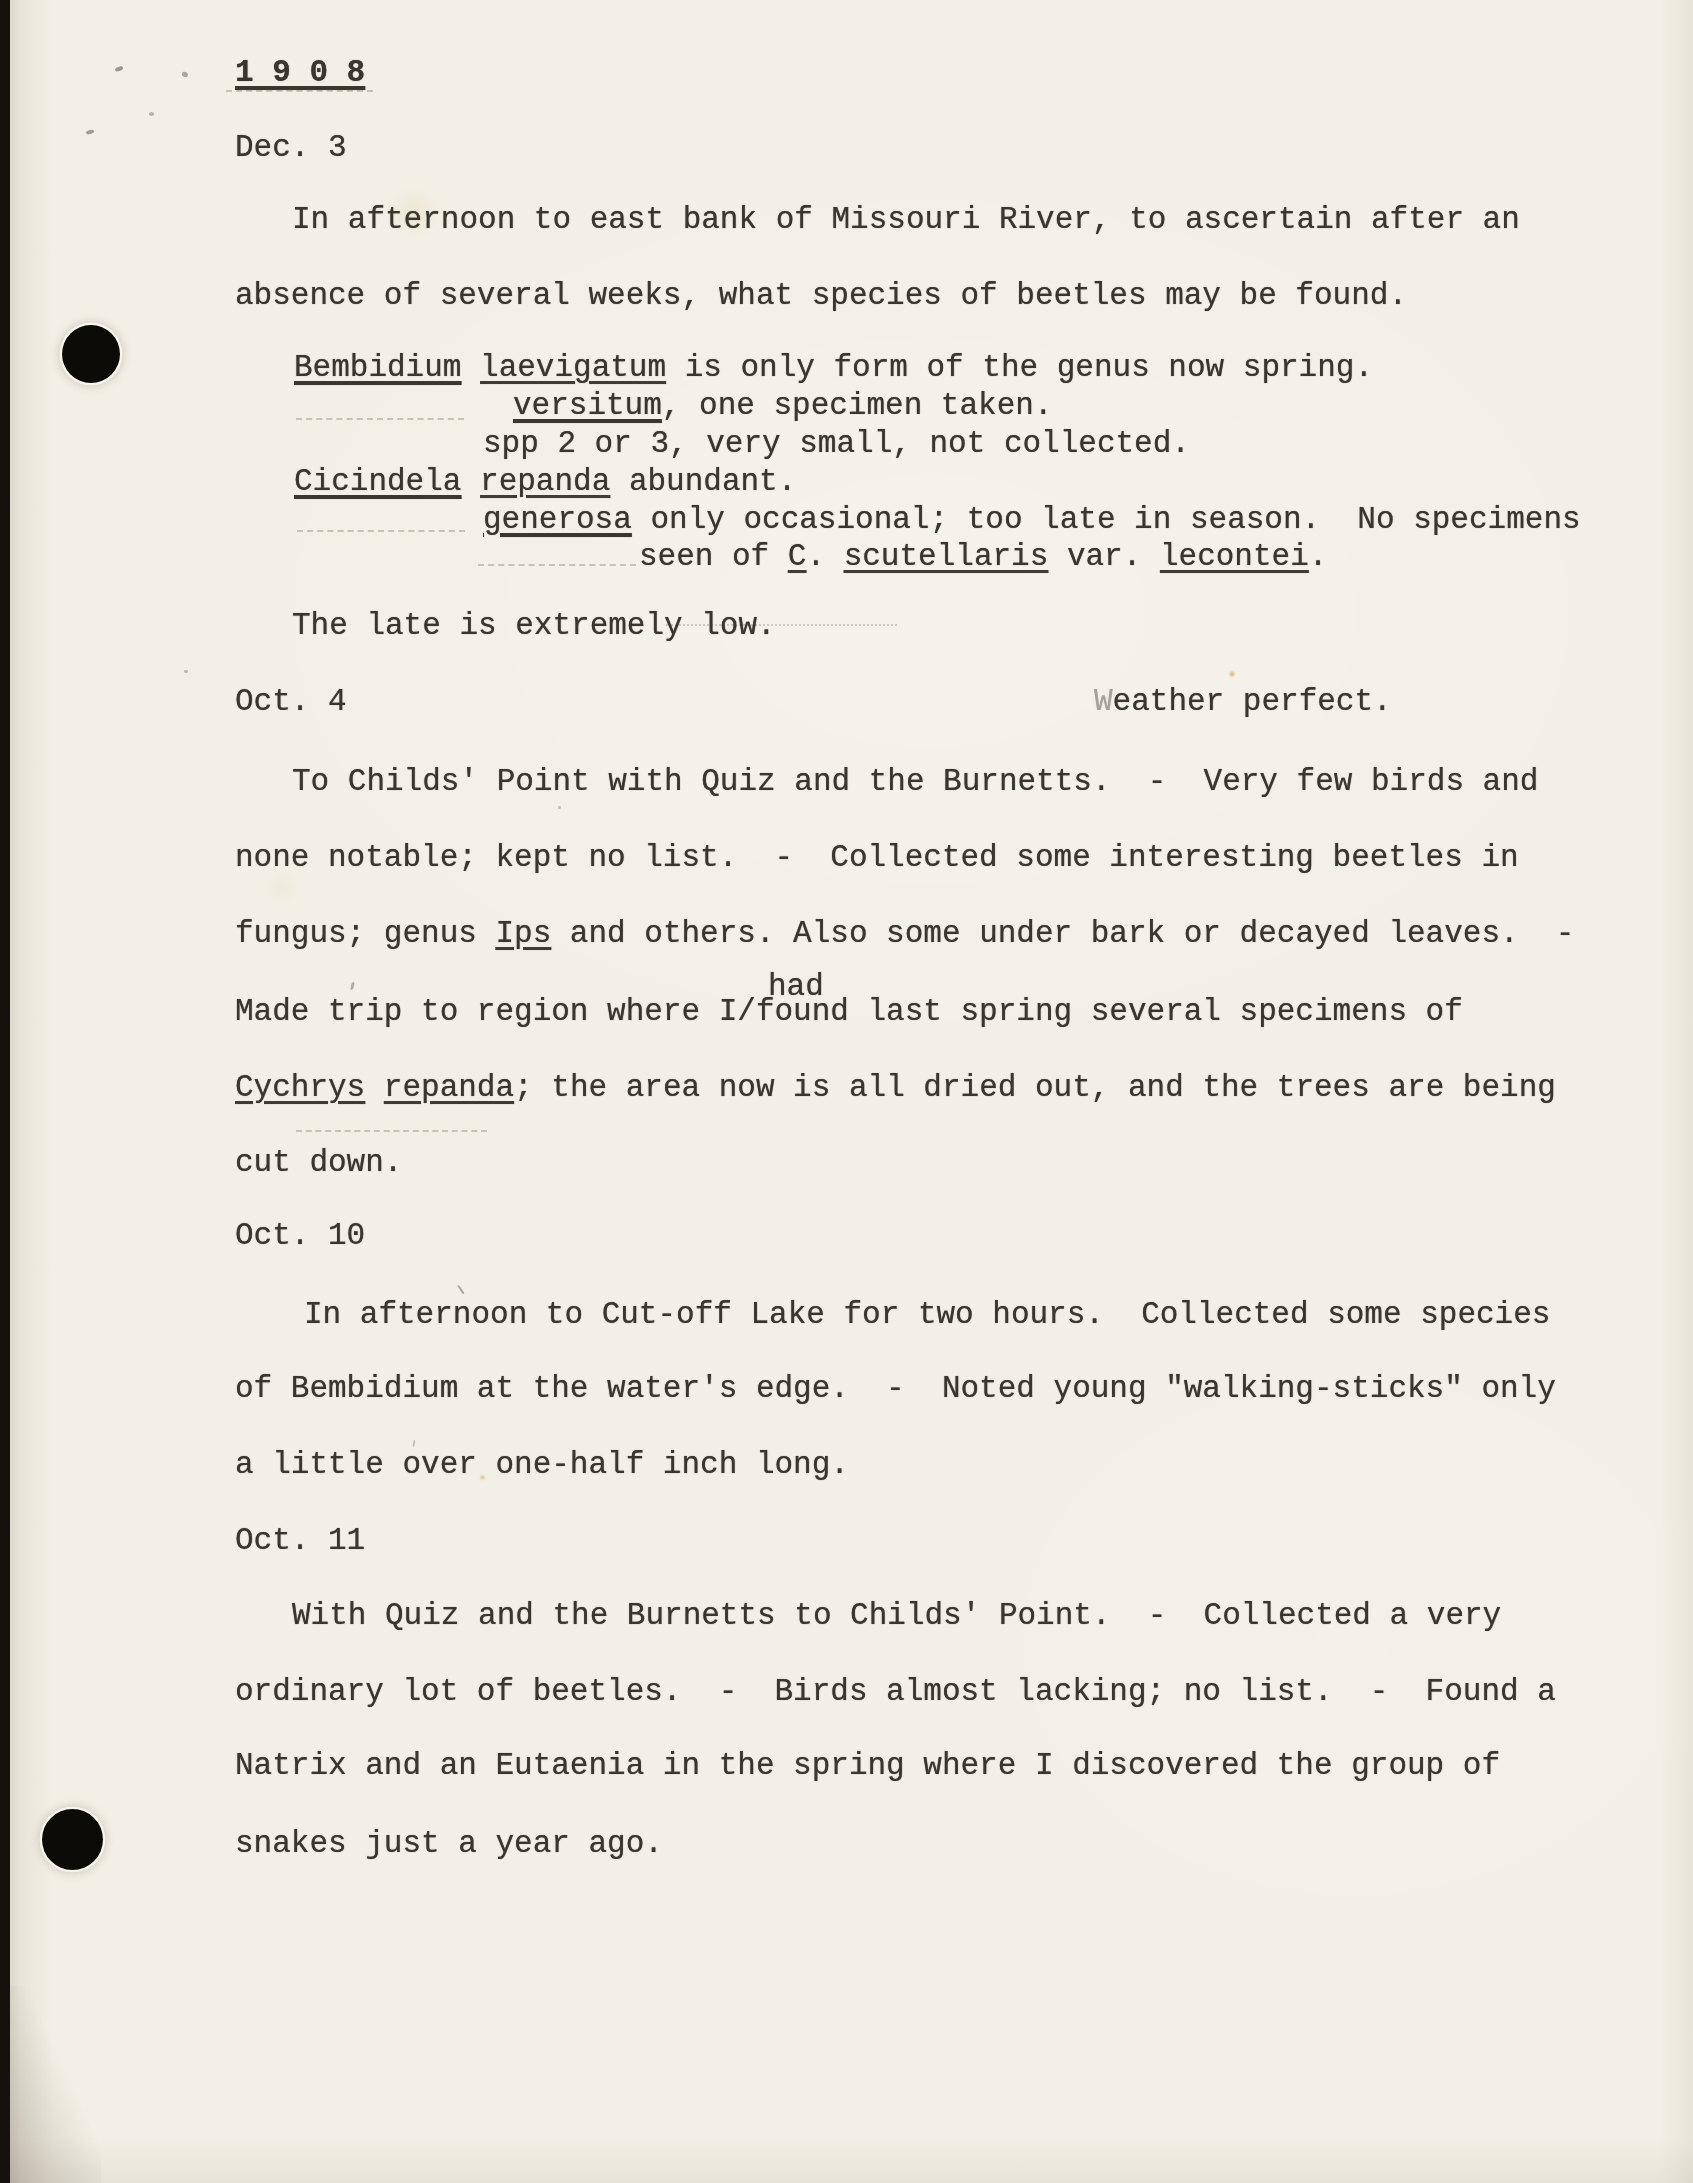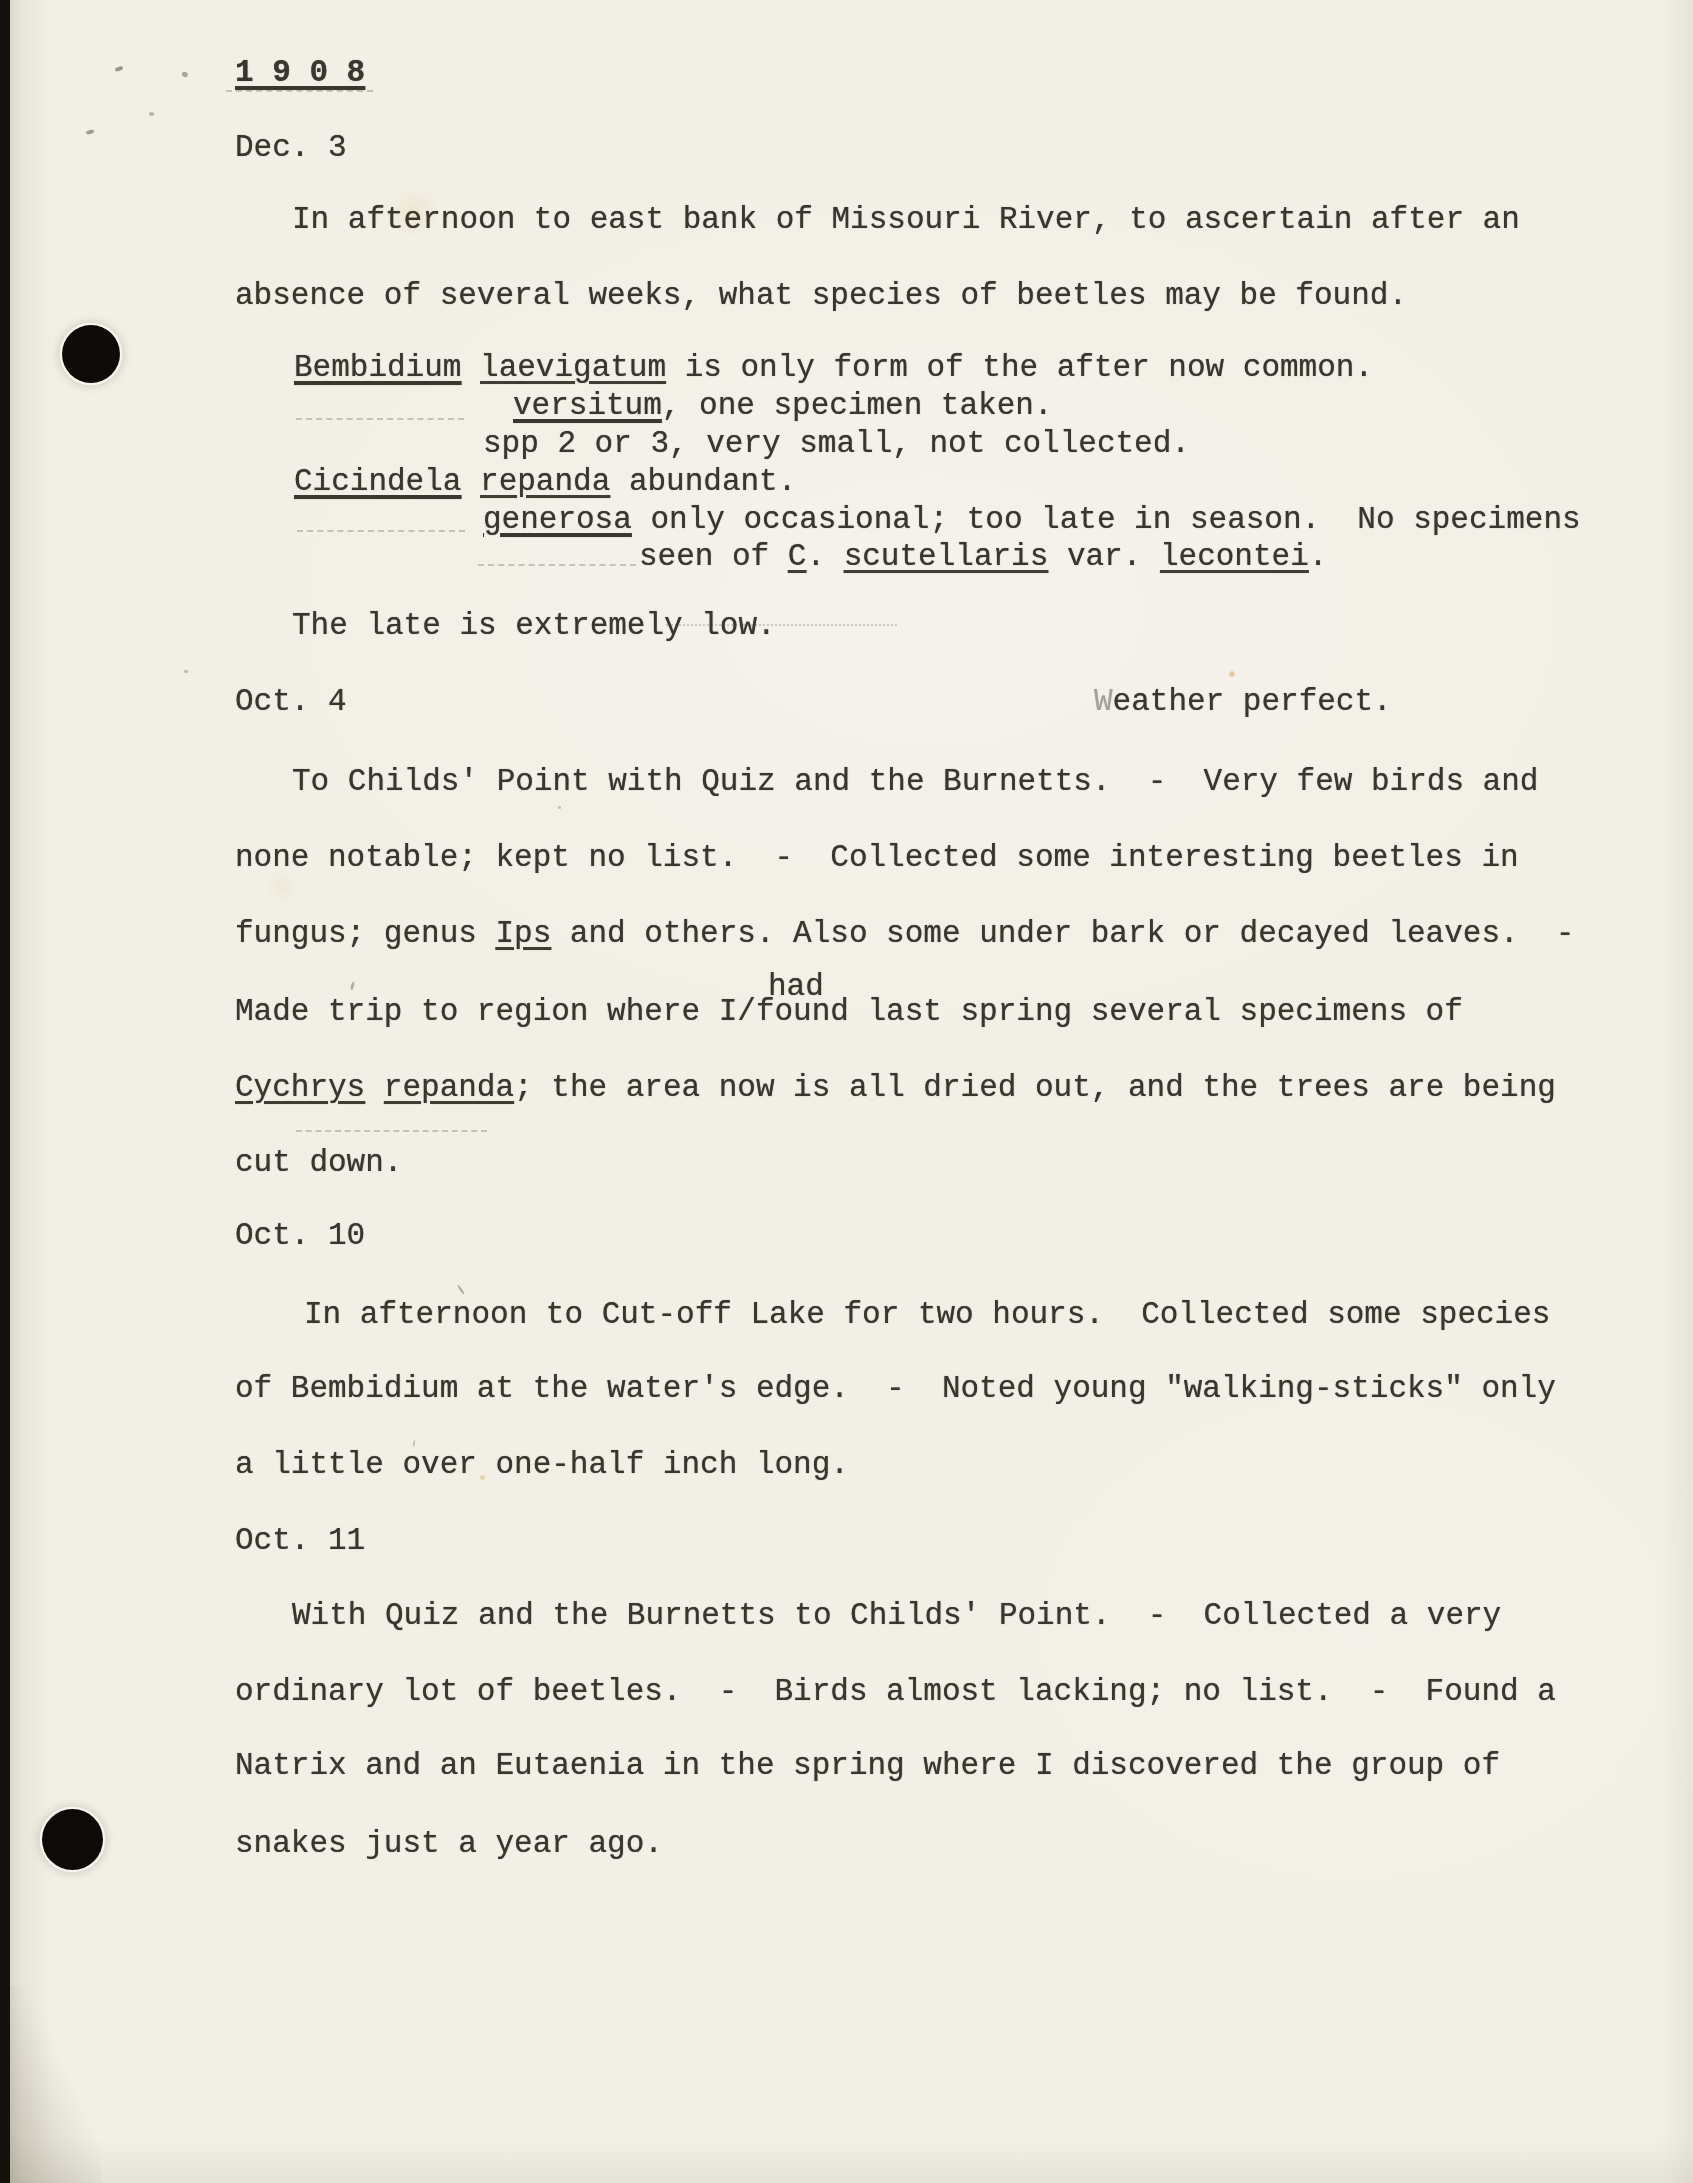--- a/index.html
+++ b/index.html
@@ -83,21 +83,21 @@
       <div class="ghost" style="left: 297px; top: 530px; width: 168px;"></div>
       <div class="ghost" style="left: 478px; top: 564px; width: 158px;"></div>
       <div class="ghost dots" style="left: 666px; top: 624px; width: 231px;"></div>
       <div class="ghost" style="left: 296px; top: 1130px; width: 191px;"></div>
     </div>
   <div id="text-layer">
       <div class="line" style="left: 235px; top: 55px; font-weight: bold;"><span class="u u2">1 9 0 8</span></div>
       <div class="line" style="left: 235px; top: 130px;"><span>Dec. 3</span></div>
       <div class="line" style="left: 292px; top: 202px;"><span>In afternoon to east bank of Missouri River, to ascertain after an</span></div>
       <div class="line" style="left: 235px; top: 278px; text-align: center;"><span>absence of several weeks, what species of beetles may be found.</span></div>
-      <div class="line" style="left: 294px; top: 350px;"><span class="u u2">Bembidium</span><span> </span><span class="u">laevigatum</span><span> is only form of the after now common.</span></div>
+      <div class="line" style="left: 294px; top: 350px;"><span class="u u2">Bembidium</span><span> </span><span class="u">laevigatum</span><span> is only form of the genus now spring.</span></div>
       <div class="line" style="left: 483px; top: 388px; margin-left: 30px;"><span class="u u2">versitum</span><span>, one specimen taken.</span></div>
       <div class="line" style="left: 483px; top: 426px;"><span>spp 2 or 3, very small, not collected.</span></div>
       <div class="line" style="left: 294px; top: 464px;"><span class="u u2">Cicindela</span><span> </span><span class="u">repanda</span><span> abundant.</span></div>
       <div class="line" style="left: 483px; top: 502px;"><span class="u u2">generosa</span><span> only occasional; too late in season.  No specimens</span></div>
       <div class="line" style="left: 639px; top: 539px;"><span>seen of </span><span class="u">C</span><span>. </span><span class="u">scutellaris</span><span> var. </span><span class="u">lecontei</span><span>.</span></div>
       <div class="line" style="left: 292px; top: 608px;"><span>The late is extremely low.</span></div>
       <div class="line" style="left: 235px; top: 684px;"><span>Oct. 4</span></div>
       <div class="line" style="left: 1094px; top: 684px;"><span class="faint">W</span><span>eather perfect.</span></div>
       <div class="line" style="left: 292px; top: 764px;"><span>To Childs' Point with Quiz and the Burnetts.  -  Very few birds and</span></div>
       <div class="line" style="left: 235px; top: 840px;"><span>none notable; kept no list.  -  Collected some interesting beetles in</span></div>

